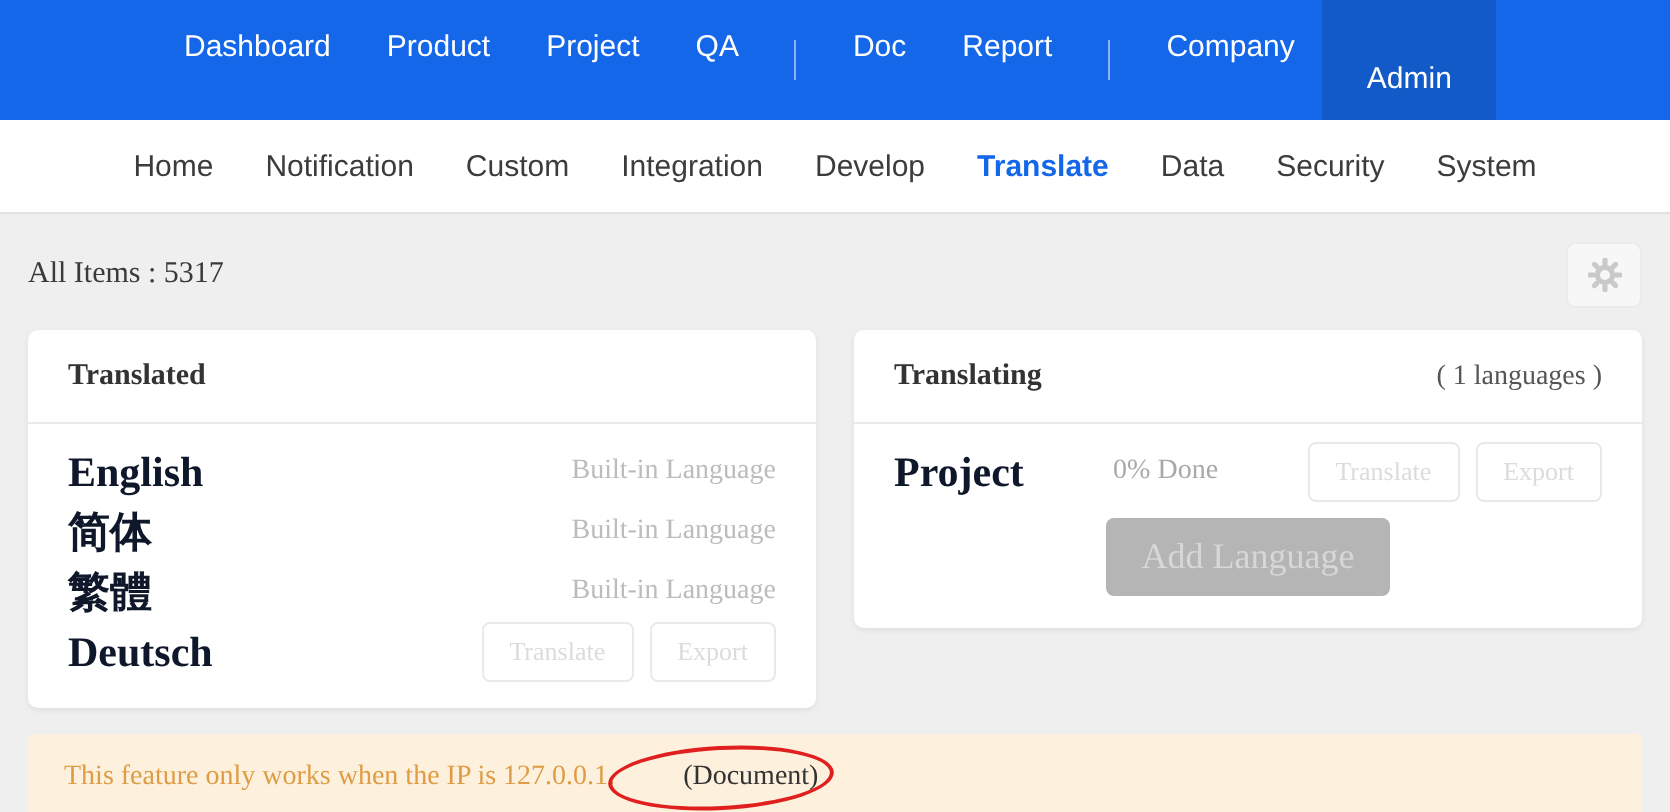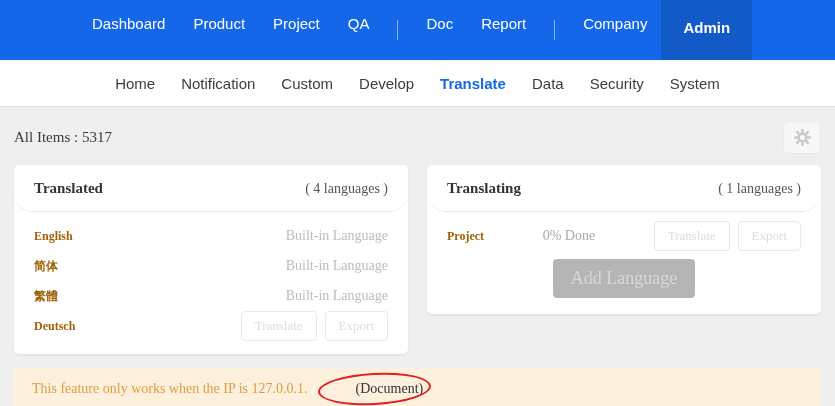--- a/index.html
+++ b/index.html
@@ -12,21 +12,21 @@
   
   .topbar {
     height: 60px; background: #1467e8;
     display: flex; align-items: stretch;
     padding-left: 78px;
   }
   .topbar .item {
     color: #fff; font-size: 15px; line-height: 47px;
     padding: 0 14px; cursor: pointer; white-space: nowrap;
   }
-  .topbar .item.active { background: #115ac8; font-weight: bold; padding: 4px 22px; }
+  .topbar .item.active { background: #115ac8; font-weight: normal; padding: 16px 22px; }
   .topbar .vdivider {
     width: 1px; height: 20px; background: rgba(255,255,255,.5);
     align-self: center; margin: 0 14px;
   }
 
   
   .subnav {
     height: 47px; background: #fff; border-bottom: 1px solid #e2e2e2;
     display: flex; justify-content: center; align-items: center;
   }
@@ -50,30 +50,30 @@
   }
 
   
   .cards { display: flex; gap: 19px; align-items: flex-start; }
   .card {
     background: #fff; border-radius: 5px; flex: 1;
     box-shadow: 0 1px 3px rgba(0,0,0,.07);
   }
   .card-header {
     display: flex; justify-content: space-between; align-items: center;
-    padding: 15px 20px 14px; border-bottom: 1px solid #eaeaea; border-radius: 19px;
+    padding: 15px 20px 14px; border-bottom: 1px solid #eaeaea;
   }
   .card-title { font-size: 15px; font-weight: bold; color: #333; }
   .card-count { font-size: 14px; color: #555; }
   .card-body  { padding: 9px 20px 13px; }
   .lang-row {
     display: flex; align-items: center; justify-content: space-between;
     min-height: 30px;
   }
-  .lang-name   { font-size: 12px; font-weight: bold; color: #a16207; }
+  .lang-name   { font-size: 21px; font-weight: bold; color: #0f172a; }
   .lang-status { font-size: 14px; color: #bcbcbc; margin-left: 48px; }
   .progress-text { font-size: 14px; color: #a9a9a9; }
   .btn-group { display: flex; gap: 8px; }
   .btn {
     font-size: 13px; color: #dcdcdc; background: #fff;
     border: 1px solid #e9e9e9; border-radius: 4px;
     padding: 6px 13px; cursor: pointer; font-family: inherit;
   }
   .add-language-row { display: flex; justify-content: center; padding: 8px 0 3px; }
   .btn-add {
@@ -81,21 +81,21 @@
     font-size: 18px; padding: 9px 18px; cursor: pointer; font-family: inherit;
   }
 
   
   .notice {
     margin-top: 13px; background: #fdf0dc; border-radius: 4px;
     padding: 14px 18px; font-size: 14px; color: #de9c45;
   }
   .doc-link {
     color: #333; position: relative; display: inline-block;
-    margin-left: 17px; cursor: pointer; padding-left: 31px;
+    margin-left: 3px; cursor: pointer; padding-left: 31px;
   }
   .red-circle {
     position: absolute; inset: -8px -7px;
     border: 2px solid #e01f1f; border-radius: 50%;
     transform: rotate(-3deg); pointer-events: none;
   }
 </style>
 </head>
 <body>
 
@@ -109,20 +109,21 @@
   <span class="item">Report</span>
   <span class="vdivider"></span>
   <span class="item">Company</span>
   <span class="item active">Admin</span>
 </div>
 
 <div class="subnav">
   <span class="item">Home</span>
   <span class="item">Notification</span>
   <span class="item">Custom</span>
+  <span class="item">Integration</span>
   <span class="item">Develop</span>
   <span class="item active">Translate</span>
   <span class="item">Data</span>
   <span class="item">Security</span>
   <span class="item">System</span>
 </div>
 
 <div class="content">
 
   <div class="summary-row">
@@ -144,21 +145,20 @@
         </svg>
       </span>
     </button>
   </div>
 
   <div class="cards">
 
     <div class="card">
       <div class="card-header">
         <span class="card-title">Translated</span>
-        <span class="card-count">( 4 languages )</span>
       </div>
       <div class="card-body">
         <div class="lang-row">
           <span class="lang-name">English</span>
           <span class="lang-status">Built-in Language</span>
         </div>
         <div class="lang-row">
           <span class="lang-name">简体</span>
           <span class="lang-status">Built-in Language</span>
         </div>

